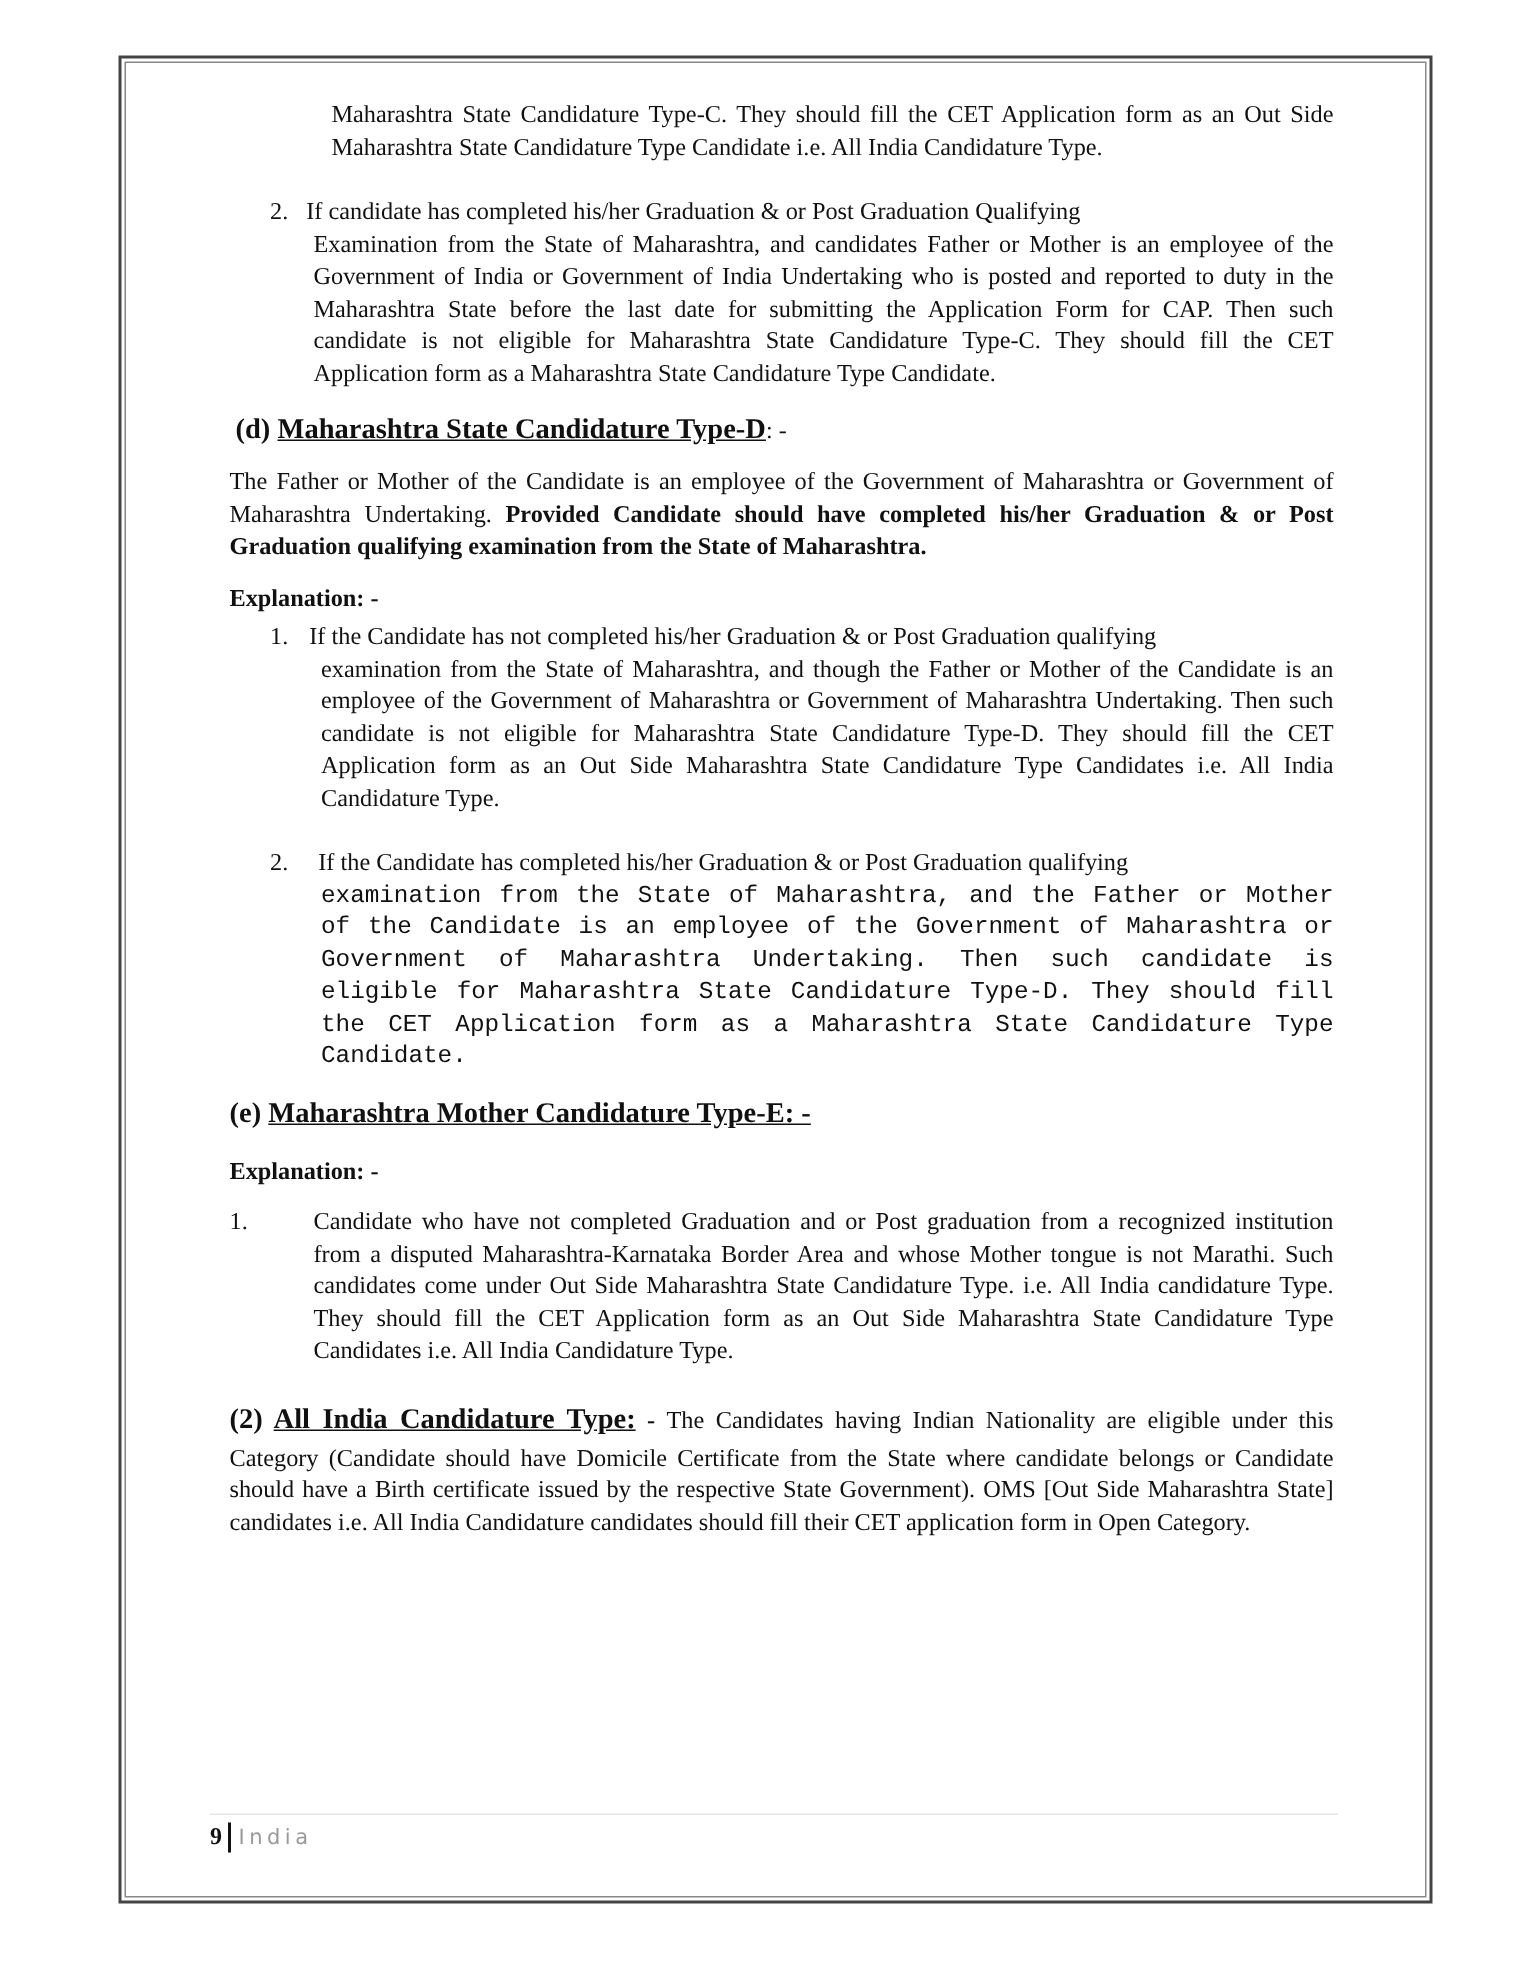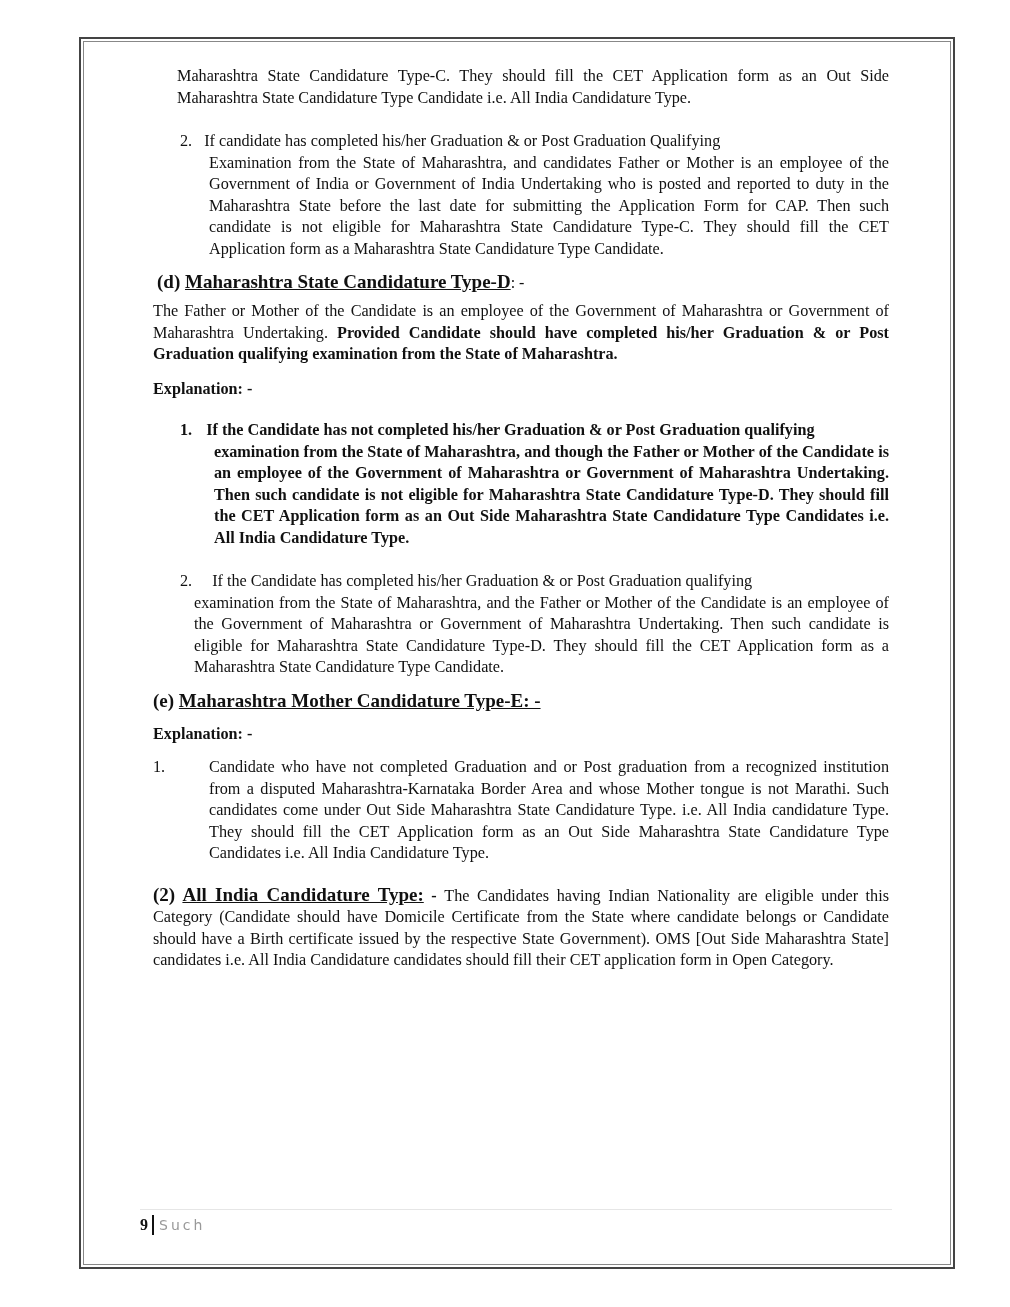--- a/index.html
+++ b/index.html
@@ -4,71 +4,71 @@
 <style>
   html, body { margin:0; padding:0; background:#fff; }
   body { width:1010px; height:1307px; position:relative; font-family:"Liberation Serif", serif; color:#111; }
   .frame-outer { position:absolute; left:79px; top:37px; width:876px; height:1232px; border:2px solid #444; box-sizing:border-box; }
   .frame-inner { position:absolute; left:83px; top:41px; width:868px; height:1224px; border:1px solid #888; box-sizing:border-box; }
   .content { position:absolute; left:153px; top:66px; width:736px; font-size:16.2px; line-height:21.5px; }
   .j { text-align:justify; }
   .li { display:flex; }
   .num { flex:0 0 auto; }
   .body-txt { flex:1; text-align:justify; }
-  .h { font-weight:bold; font-size:19px; line-height:20px; }
+  .h { font-weight:bold; font-size:19px; line-height:30px; }
   .u { text-decoration:underline; }
   .b { font-weight:bold; }
   .footer-line { position:absolute; left:140px; top:1209px; width:752px; height:1px; background:#e6e6e6; }
   .footer { position:absolute; left:140px; top:1215px; font-size:16px; display:flex; align-items:center; }
   .pg-num { font-weight:bold; font-family:"Liberation Serif", serif; }
   .pg-sep { display:inline-block; width:2px; height:20px; background:#111; margin:0 5px 0 4px; }
   .pg-label { font-family:"DejaVu Sans", sans-serif; color:#999; letter-spacing:3px; font-size:14px; }
 </style>
 </head>
 <body>
 
 <div class="frame-outer"></div>
 <div class="frame-inner"></div>
 
 <div class="content">
 
-  <div class="j" style="margin-left:24px;">Maharashtra State Candidature Type-C. They should fill the CET Application form as an Out Side Maharashtra State Candidature Type Candidate i.e. All India Candidature Type.</div>
+  <div class="j" style="margin-left:68px;">Maharashtra State Candidature Type-C. They should fill the CET Application form as an Out Side Maharashtra State Candidature Type Candidate i.e. All India Candidature Type.</div>
 
   <div style="margin-top:22px; margin-left:27px;">
     <div>
       <span>2.</span>
       <span style="margin-left:8px;text-align:center;">If candidate has completed his/her Graduation &amp; or Post Graduation Qualifying</span>
     </div>
     <div class="j" style="margin-left:29px;">Examination from the State of Maharashtra, and candidates Father or Mother is an employee of the Government of India or Government of India Undertaking who is posted and reported to duty in the Maharashtra State before the last date for submitting the Application Form for CAP. Then such candidate is not eligible for Maharashtra State Candidature Type-C. They should fill the CET Application form as a Maharashtra State Candidature Type Candidate.</div>
   </div>
 
   <div class="h" style="margin-top:12px; margin-left:4px;">
     <span>(d) </span><span class="u">Maharashtra State Candidature Type-D</span><span style="font-weight:normal;font-size:16px;">: -</span>
   </div>
 
   <div class="j" style="margin-top:8px;">
     <span>The Father or Mother of the Candidate is an employee of the Government of Maharashtra or Government of Maharashtra Undertaking. </span><span class="b">Provided Candidate should have completed his/her Graduation &amp; or Post Graduation qualifying examination from the State of Maharashtra.</span>
   </div>
 
   <div class="b" style="margin-top:13px;">Explanation: -</div>
 
-  <div style="margin-top:20px; margin-left:27px;font-weight:bold;">
+  <div style="margin-top:4px; margin-left:27px;">
     <div>
       <span>1.</span>
       <span style="margin-left:10px;">If the Candidate has not completed his/her Graduation &amp; or Post Graduation qualifying</span>
     </div>
     <div class="j" style="margin-left:34px;">examination from the State of Maharashtra, and though the Father or Mother of the Candidate is an employee of the Government of Maharashtra or Government of Maharashtra Undertaking. Then such candidate is not eligible for Maharashtra State Candidature Type-D. They should fill the CET Application form as an Out Side Maharashtra State Candidature Type Candidates i.e. All India Candidature Type.</div>
   </div>
 
   <div style="margin-top:22px; margin-left:27px;">
     <div>
       <span>2.</span>
       <span style="margin-left:16px;">If the Candidate has completed his/her Graduation &amp; or Post Graduation qualifying</span>
     </div>
-    <div class="j" style="margin-left:14px;">examination from the State of Maharashtra, and the Father or Mother of the Candidate is an employee of the Government of Maharashtra or Government of Maharashtra Undertaking. Then such candidate is eligible for Maharashtra State Candidature Type-D. They should fill the CET Application form as a Maharashtra State Candidature Type Candidate.</div>
+    <div class="j" style="margin-left:34px;font-family:Liberation Mono, monospace;">examination from the State of Maharashtra, and the Father or Mother of the Candidate is an employee of the Government of Maharashtra or Government of Maharashtra Undertaking. Then such candidate is eligible for Maharashtra State Candidature Type-D. They should fill the CET Application form as a Maharashtra State Candidature Type Candidate.</div>
   </div>
 
   <div class="h" style="margin-top:12px;">
     <span>(e) </span><span class="u">Maharashtra Mother Candidature Type-E: -</span>
   </div>
 
 
   <div class="b" style="margin-top:13px;">Explanation: -</div>
 
   <div class="li" style="margin-top:12px;">
@@ -78,14 +78,14 @@
 
   <div class="j" style="margin-top:20px;">
     <span class="h">(2) </span><span class="h u">All India Candidature Type:</span><span class="b"> - </span><span>The Candidates having Indian Nationality are eligible under this Category (Candidate should have Domicile Certificate from the State where candidate belongs or Candidate should have a Birth certificate issued by the respective State Government). OMS [Out Side Maharashtra State] candidates i.e. All India Candidature candidates should fill their CET application form in Open Category.</span>
   </div>
 </div>
 
 <div class="footer-line"></div>
 <div class="footer">
   <span class="pg-num">9</span>
   <span class="pg-sep"></span>
-  <span class="pg-label">Such</span>
+  <span class="pg-label">India</span>
 </div>
 
 </body></html>

